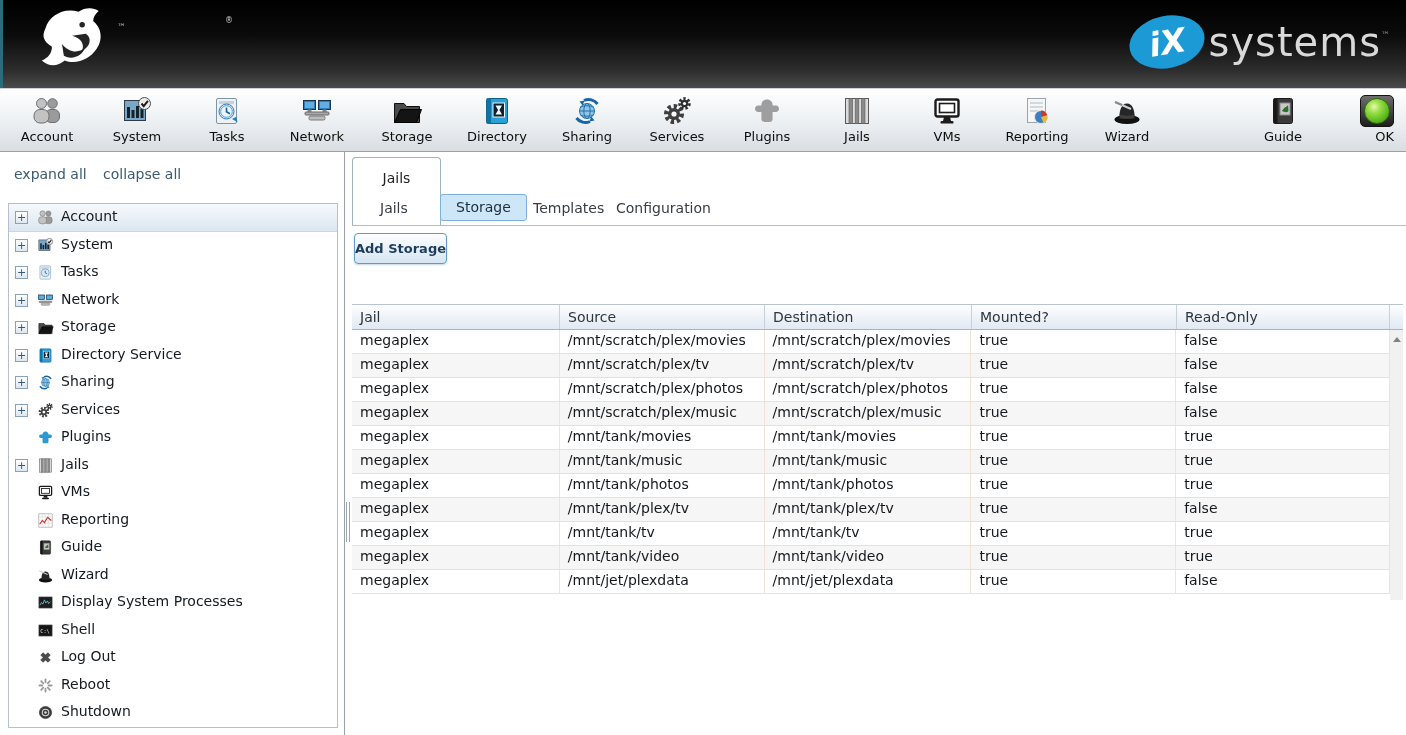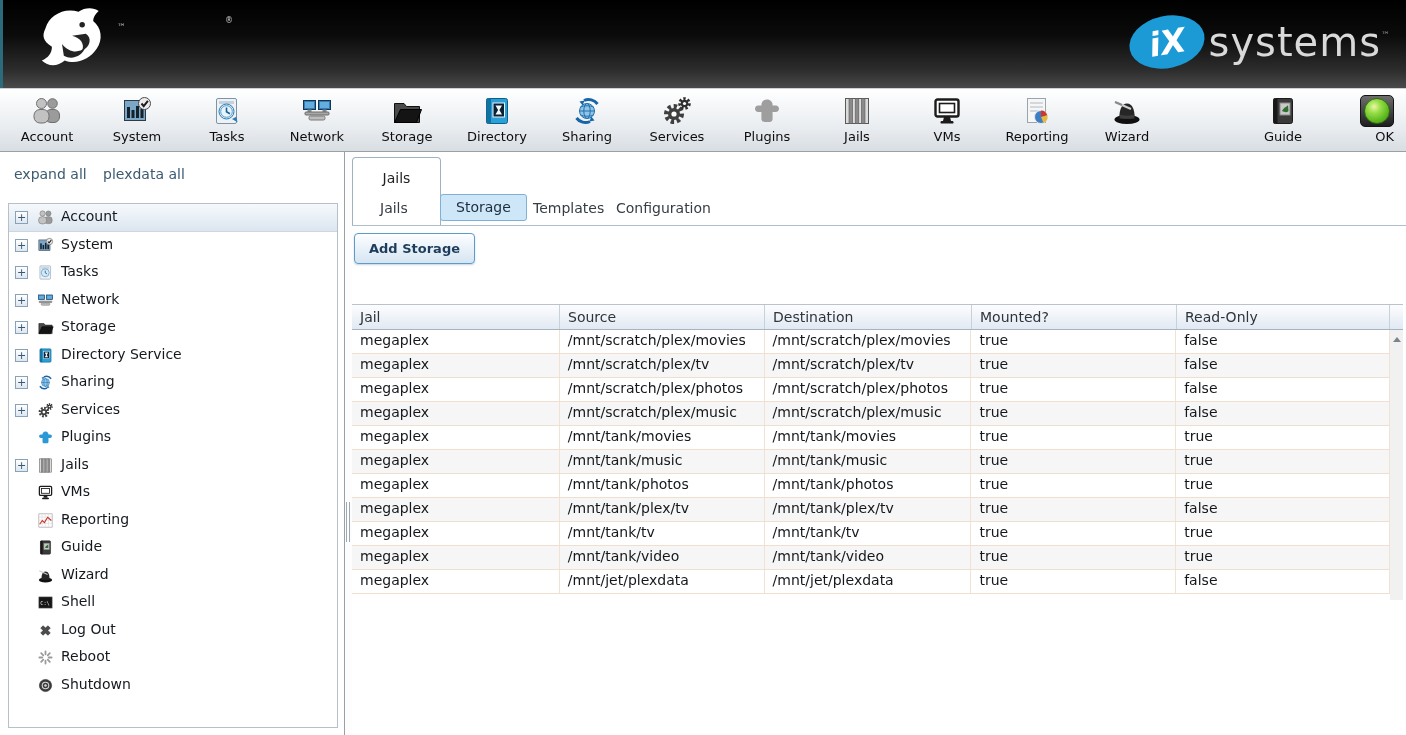--- a/index.html
+++ b/index.html
@@ -65,21 +65,21 @@
   
   .content { position:absolute; left:352px; top:152px; width:1054px; height:583px; background:#fff; }
   .window-tab { position:absolute; left:0; top:5px; width:89px; height:68px; background:#fff;
     border:1px solid #9fb2c2; border-bottom:none; border-radius:4px 4px 0 0; cursor:pointer; }
   .window-tab span { display:block; text-align:center; margin-top:12px; font-size:14px; color:#222; }
   .subtabs { position:absolute; left:0; top:40px; width:1054px; height:33px; }
   .subtab { position:absolute; top:8px; font-size:14px; color:#363d44; cursor:pointer; white-space:nowrap; }
   .subtab.active { top:2px; background:#cde6f8; border:1px solid #7fb0d8; border-radius:3px;
     padding:4px 15px 5px 15px; color:#1c2e3e; }
   .hdivider { position:absolute; left:0; top:73px; width:1054px; border-top:1px solid #aebecb; }
-  .add-btn { position:absolute; left:2px; top:81px; height:31px; padding:0 14px;
+  .add-btn { position:absolute; left:2px; top:81px; height:31px; padding:0 0;
     border:1px solid #5f9bc8; border-radius:4px; background:linear-gradient(#fdfeff,#d5e5f2);
     font-family:inherit; font-size:13px; font-weight:bold; color:#1e3d5c; cursor:pointer;
     box-shadow:0 1px 2px rgba(90,130,170,0.35); }
 
   
   .grid { position:absolute; left:0; top:152px; width:1051px; }
   .grid-header { display:flex; height:26px; background:linear-gradient(#fdfdfe,#e1e9f3);
     border-top:1px solid #b9c3cd; border-bottom:1px solid #a6b4c2; }
   .hcell { font-size:14px; color:#2d343b; padding:4px 0 0 8px; border-right:1px solid #c8d0d8;
     white-space:nowrap; overflow:hidden; cursor:pointer; }
@@ -316,21 +316,21 @@
             <i></i>
           </span>
         </span>
       <span class="tlabel">OK</span>
     </div>
 
   </div>
 
   <div class="sidebar">
     <span class="treelink" style="left:14px">expand all</span>
-    <span class="treelink" style="left:103px">plexdata all</span>
+    <span class="treelink" style="left:103px">collapse all</span>
 
     <div class="nav-panel">
 
       <div class="nav-item selected">
         <span class="expander">+</span>
         <span class="nicon">
           <svg viewBox="0 0 32 32">
               <g stroke="#6f6f6f" stroke-width="1">
                 <circle cx="21.5" cy="8.5" r="4.8" fill="#9b9b9b"></circle>
                 <rect x="14.5" y="14.5" width="14" height="13" rx="5.5" fill="#9b9b9b"></rect>
@@ -502,20 +502,29 @@
         <span class="nicon">
           <svg viewBox="0 0 32 32">
               <ellipse cx="16" cy="24.5" rx="12.5" ry="4.5" fill="#101010"></ellipse>
               <path d="M8.5,24 c-0.5,-9 2,-15.5 7.5,-15.5 5.5,0 8,6.5 7.5,15.5 z" fill="#262626"></path>
               <line x1="4" y1="7" x2="20" y2="14" stroke="#cfcfcf" stroke-width="2"></line>
             </svg>
         </span>
         <span class="nlabel">Wizard</span>
       </div>
 
+      <div class="nav-item">
+        <span class="nicon">
+          <svg viewBox="0 0 32 32">
+              <rect x="3.5" y="5.5" width="25" height="21" fill="#1d1d1d" stroke="#5f5f5f"></rect>
+              <path d="M5.5,21 l3,-5 2.5,3 3,-8 2.5,6 3,-4 2.5,5 3,-3.5" stroke="#59c7d8" stroke-width="1.6" fill="none"></path>
+            </svg>
+        </span>
+        <span class="nlabel">Display System Processes</span>
+      </div>
 
       <div class="nav-item">
         <span class="nicon">
           <svg viewBox="0 0 32 32">
               <rect x="3.5" y="5.5" width="25" height="21" fill="#161616" stroke="#6a6a6a"></rect>
               <text x="6" y="20" font-size="10" fill="#e8e8e8" font-family="DejaVu Sans Mono,monospace">C:\</text>
             </svg>
         </span>
         <span class="nlabel">Shell</span>
       </div>

